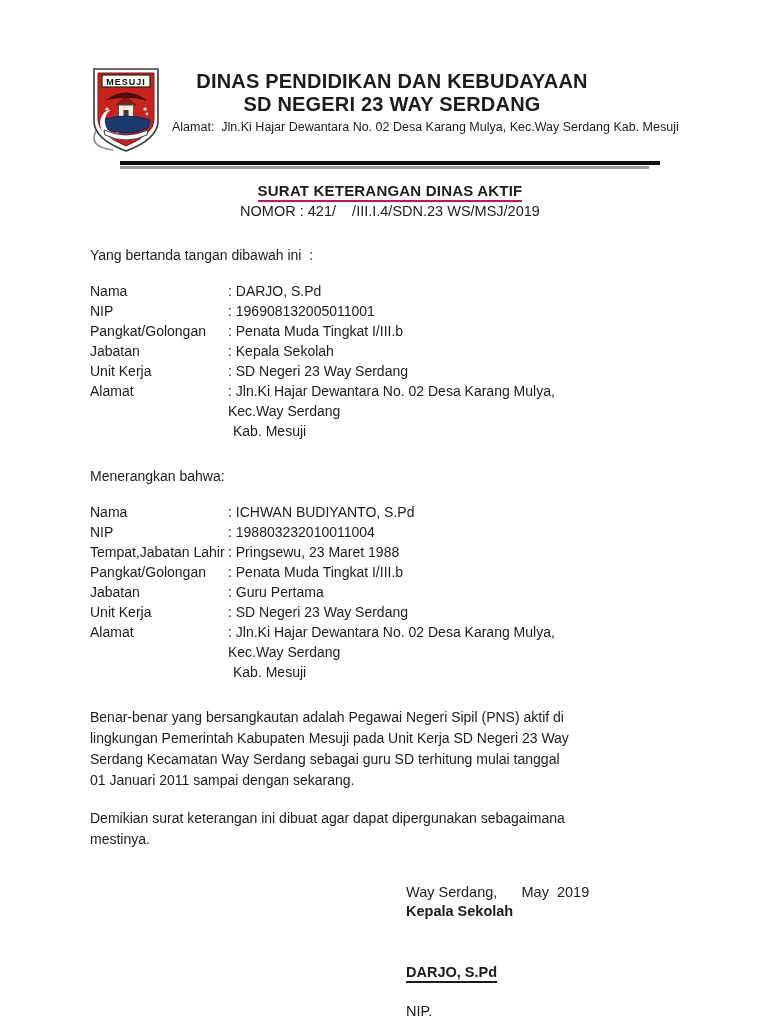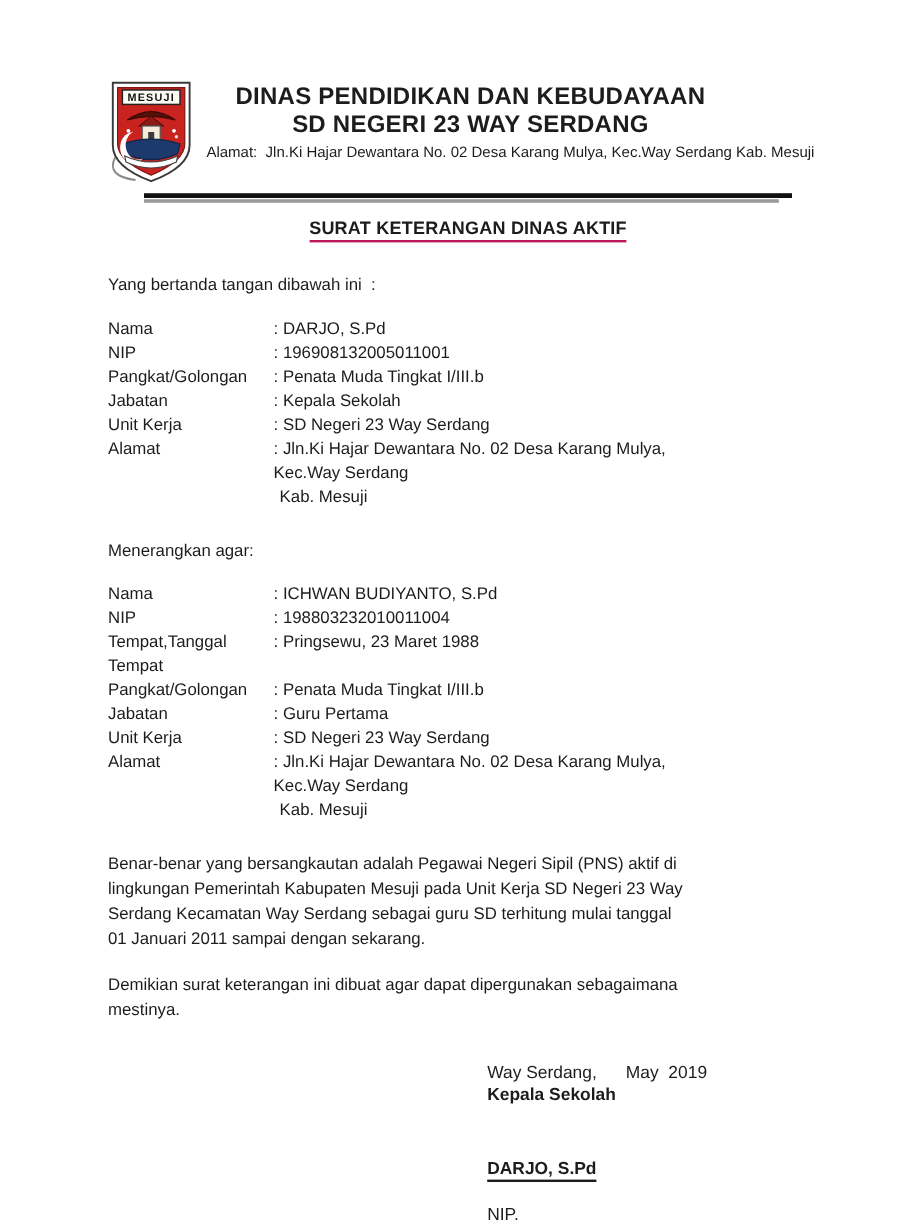--- a/index.html
+++ b/index.html
@@ -99,20 +99,21 @@
     </div>
   </div>
 
   <div class="rule-wrap">
     <div class="rule-black"></div>
     <div class="rule-gray"></div>
   </div>
 
   <div class="title-block">
     <span class="doc-title">SURAT KETERANGAN DINAS AKTIF</span>
+    <div class="doc-number">NOMOR : 421/    /III.I.4/SDN.23 WS/MSJ/2019</div>
   </div>
 
   <div class="content">
 
     <div class="intro">Yang bertanda tangan dibawah ini  :</div>
 
     <div class="rows">
       <div class="row">
         <span class="lbl">Nama</span>
         <span class="val"><span class="colon">:</span> <span>DARJO, S.Pd</span></span>
@@ -134,33 +135,33 @@
         <span class="val"><span class="colon">:</span> <span>SD Negeri 23 Way Serdang</span></span>
       </div>
       <div class="row">
         <span class="lbl">Alamat</span>
         <span class="val"><span class="colon">:</span> <span>Jln.Ki Hajar Dewantara No. 02 Desa Karang Mulya, Kec.Way Serdang</span>
           <div class="val2">Kab. Mesuji</div>
         </span>
       </div>
     </div>
 
-    <div class="intro">Menerangkan agar:</div>
+    <div class="intro">Menerangkan bahwa:</div>
 
     <div class="rows">
       <div class="row">
         <span class="lbl">Nama</span>
         <span class="val"><span class="colon">:</span> <span>ICHWAN BUDIYANTO, S.Pd</span></span>
       </div>
       <div class="row">
         <span class="lbl">NIP</span>
         <span class="val"><span class="colon">:</span> <span>198803232010011004</span></span>
       </div>
       <div class="row">
-        <span class="lbl">Tempat,Tanggal Tempat</span>
+        <span class="lbl">Tempat,Jabatan Lahir</span>
         <span class="val"><span class="colon">:</span> <span>Pringsewu, 23 Maret 1988</span></span>
       </div>
       <div class="row">
         <span class="lbl">Pangkat/Golongan</span>
         <span class="val"><span class="colon">:</span> <span>Penata Muda Tingkat I/III.b</span></span>
       </div>
       <div class="row">
         <span class="lbl">Jabatan</span>
         <span class="val"><span class="colon">:</span> <span>Guru Pertama</span></span>
       </div>

